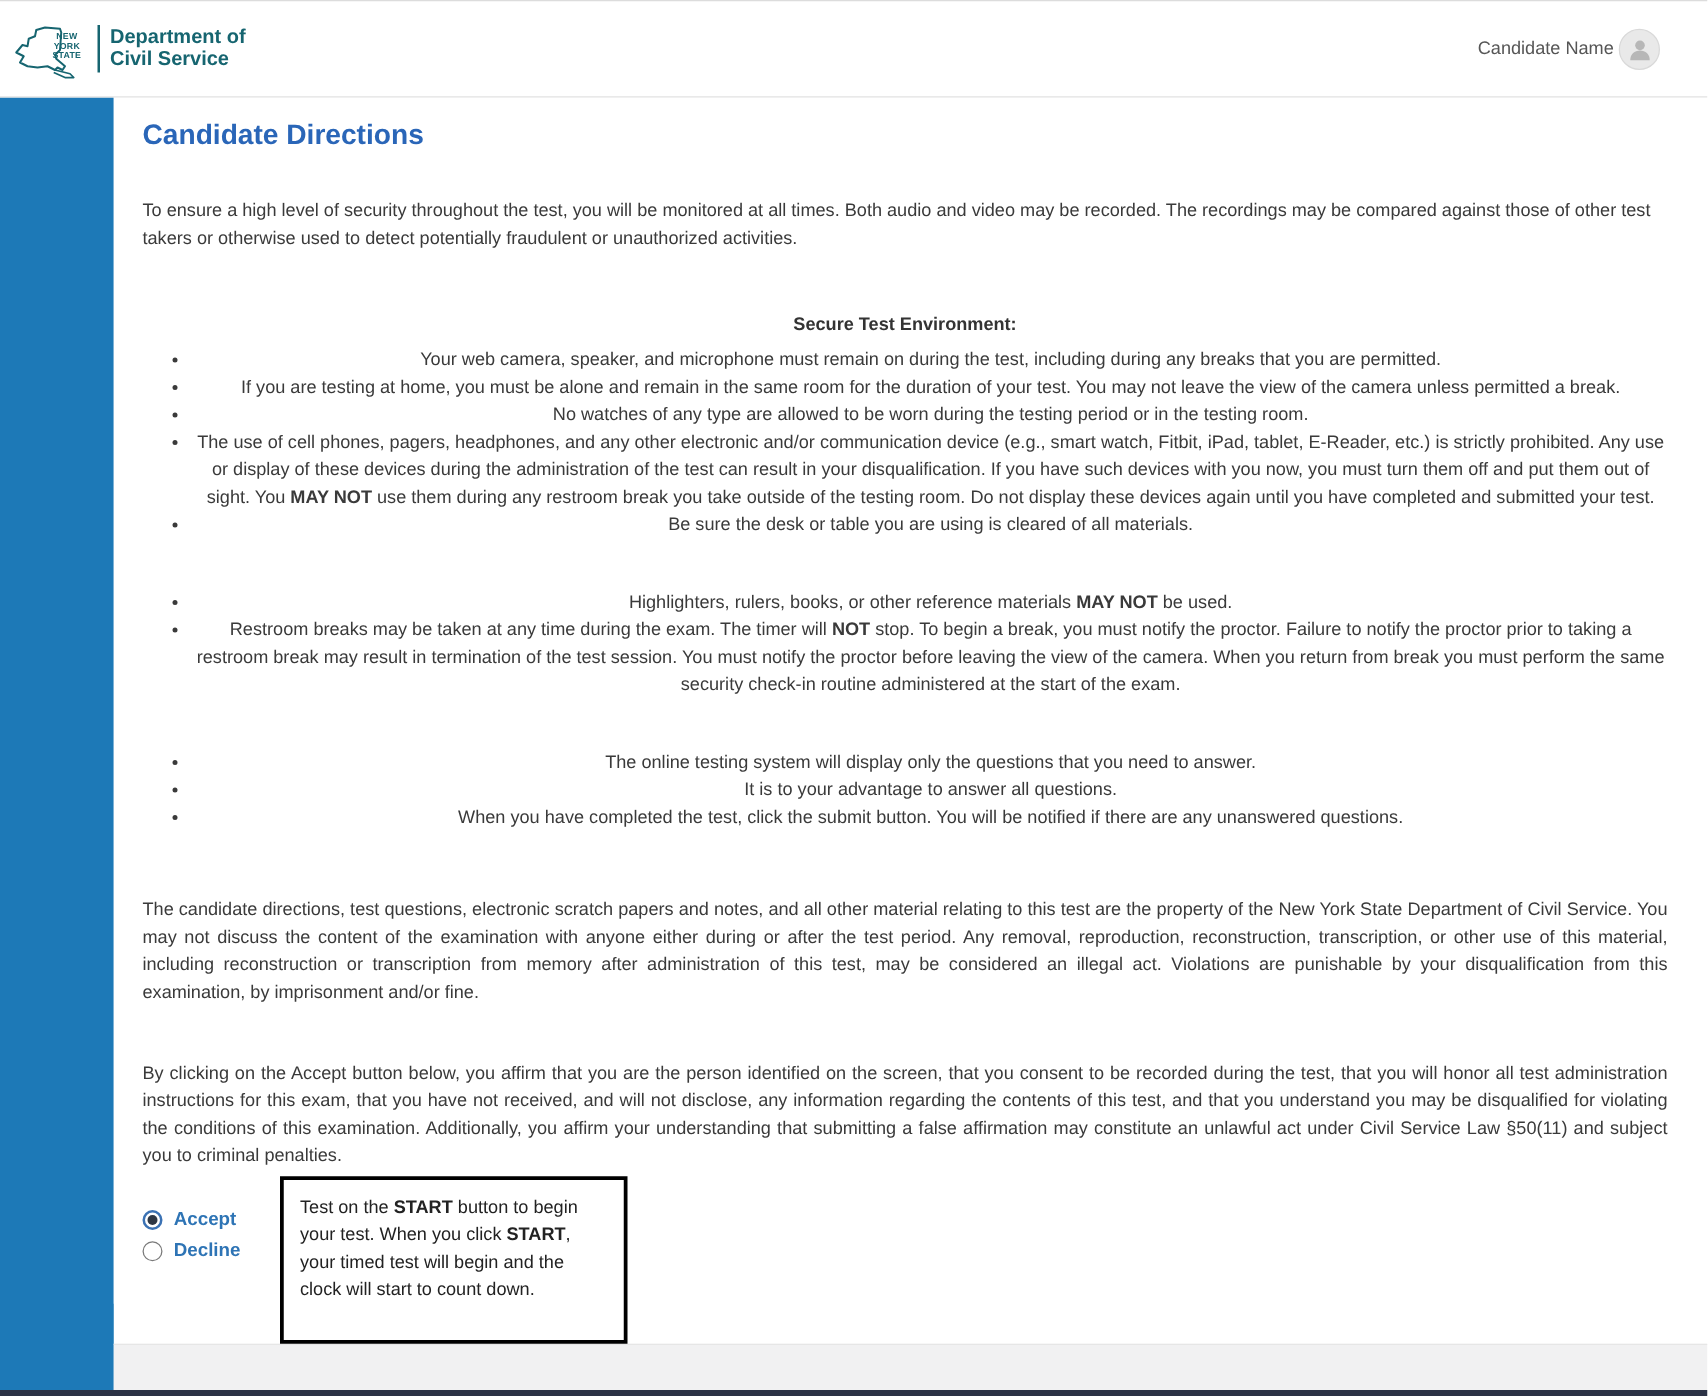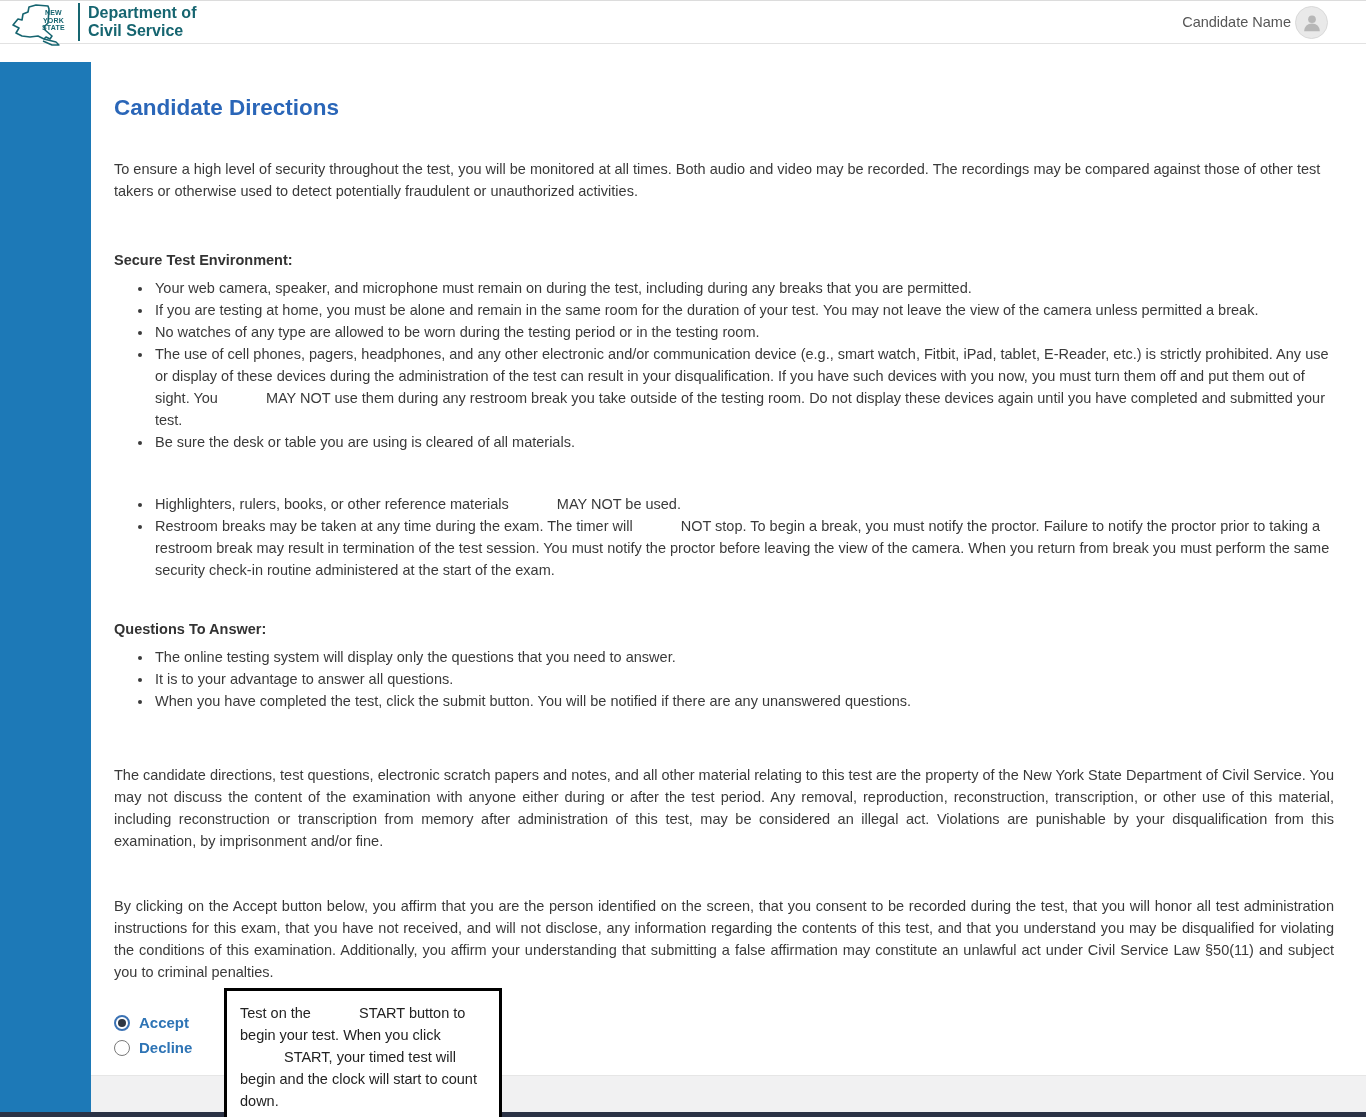--- a/index.html
+++ b/index.html
@@ -6,21 +6,21 @@
   html,body { margin:0; padding:0; }
   body {
     width:1366px; height:1117px; position:relative; overflow:hidden;
     background:#ffffff;
     font-family:"Liberation Sans","DejaVu Sans",sans-serif;
     color:#3a3a3a;
   }
 
   
   .header {
-    position:absolute; left:0; top:0; width:1366px; height:44px;
+    position:absolute; left:0; top:0; width:1366px; height:78px;
     background:#fff; border-top:1px solid #dcdcdc; border-bottom:1px solid #e2e2e2;
     display:flex; align-items:center; justify-content:space-between; z-index:6;
   }
   .logo { display:flex; align-items:center; margin-left:10px; height:52px; }
   .logo-mark { position:relative; width:66px; height:50px; }
   .logo-mark svg { position:absolute; left:0; top:2px; }
   .logo-state-text {
     position:absolute; left:32px; top:12px; text-align:center;
     font-size:7px; line-height:7.5px; font-weight:bold; color:#166570; letter-spacing:.2px;
   }
@@ -38,28 +38,28 @@
   .sidebar { position:absolute; left:0; top:62px; width:91px; height:1050px; background:#1d79b7; }
   .footer-band { position:absolute; left:91px; top:1075px; right:0; height:37px; background:#f1f1f2; border-top:1px solid #e6e6e6; }
   .bottom-bar { position:absolute; left:0; top:1112px; width:1366px; height:5px; background:#2b3245; }
 
   
   .content { position:absolute; left:91px; top:62px; right:0; padding:33px 32px 30px 23px; background:#fff; }
   .content p, .content li { font-size:14.5px; line-height:22px; }
   h1.page-title { font-size:22.5px; font-weight:700; color:#2a66b8; margin:0 0 37px; }
   p.intro-a { margin:0 0 30px; }
   p.intro-b { margin:0 0 50px; max-width:1215px; }
-  .sec { margin:0 0 40px; }
+  .sec { margin:0 0 40px;text-align:center; }
   .sec.questions { margin-bottom:52px; }
   .sec-h { font-size:14.5px; font-weight:bold; color:#333; margin:0 0 9px; }
   .content ul { margin:0; padding:0 0 0 39px; }
   .content li { padding-left:2px; }
   p.legal { text-align:justify; margin:0 0 43px; }
   p.legal.last { margin-bottom:27px; }
-  b { font-weight:normal;margin-left:44px; }
+  b { font-weight:bold; }
 
   
   .controls { position:relative; }
   .radio-row { display:flex; align-items:center; height:25px; cursor:default; }
   .radio {
     width:16px; height:16px; border-radius:50%; background:#fff;
     border:1px solid #797979; display:inline-block; position:relative; cursor:pointer; flex:none;
   }
   .radio.checked { border:2px solid #3b72b4; }
   .radio.checked::after {
@@ -129,21 +129,20 @@
   </div>
 
   <div class="sec">
     <ul>
       <li><span>Highlighters, rulers, books, or other reference materials </span><b>MAY NOT</b><span> be used.</span></li>
       <li><span>Restroom breaks may be taken at any time during the exam. The timer will </span><b>NOT</b><span> stop. To begin a break, you must notify the proctor. Failure to notify the proctor prior to taking a restroom break may result in termination of the test session. You must notify the proctor before leaving the view of the camera. When you return from break you must perform the same security check-in routine administered at the start of the exam.</span></li>
     </ul>
   </div>
 
   <div class="sec questions">
-    <div class="sec-h">Questions To Answer:</div>
     <ul>
       <li>The online testing system will display only the questions that you need to answer.</li>
       <li>It is to your advantage to answer all questions.</li>
       <li>When you have completed the test, click the submit button. You will be notified if there are any unanswered questions.</li>
     </ul>
   </div>
 
   <p class="legal">The candidate directions, test questions, electronic scratch papers and notes, and all other material relating to this test are the property of the New York State Department of Civil Service. You may not discuss the content of the examination with anyone either during or after the test period. Any removal, reproduction, reconstruction, transcription, or other use of this material, including reconstruction or transcription from memory after administration of this test, may be considered an illegal act. Violations are punishable by your disqualification from this examination, by imprisonment and/or fine.</p>
   <p class="legal last">By clicking on the Accept button below, you affirm that you are the person identified on the screen, that you consent to be recorded during the test, that you will honor all test administration instructions for this exam, that you have not received, and will not disclose, any information regarding the contents of this test, and that you understand you may be disqualified for violating the conditions of this examination. Additionally, you affirm your understanding that submitting a false affirmation may constitute an unlawful act under Civil Service Law §50(11) and subject you to criminal penalties.</p>
 

